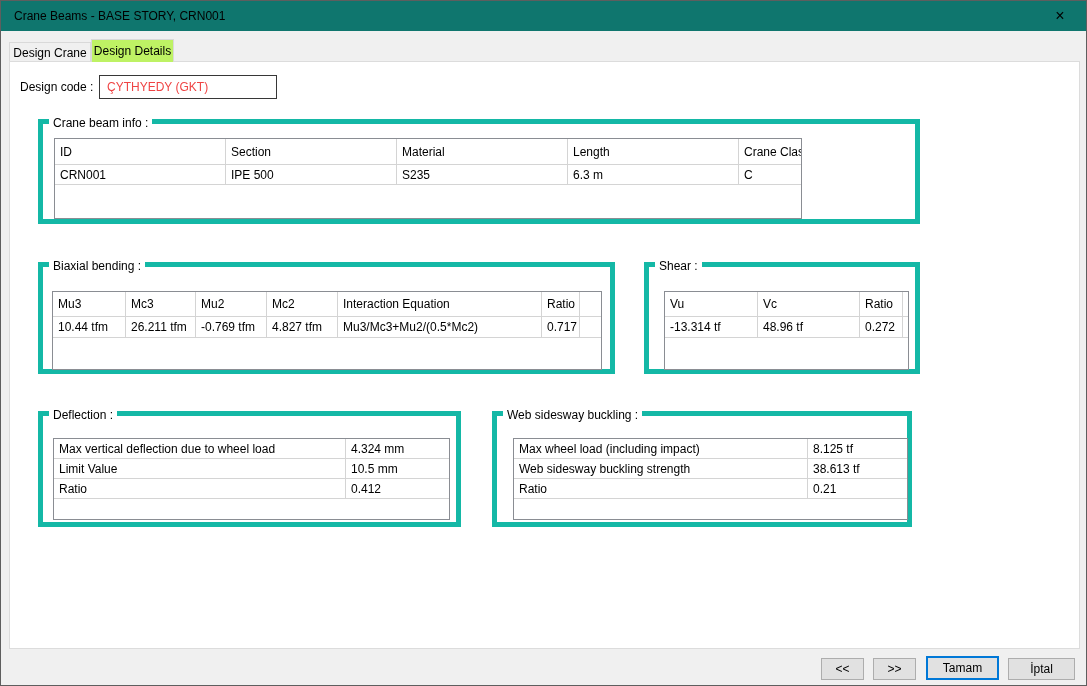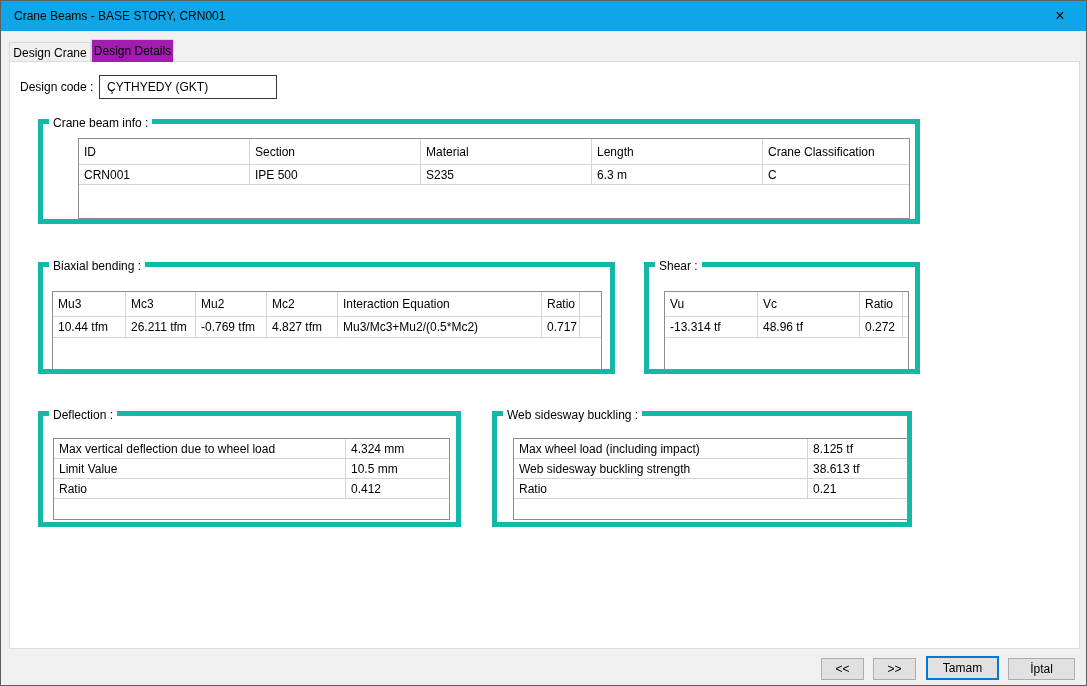--- a/index.html
+++ b/index.html
@@ -4,44 +4,44 @@
 <style>
   html,body{margin:0;padding:0;}
   body{
     width:1087px;height:686px;position:relative;overflow:hidden;
     font-family:"Liberation Sans",sans-serif;font-size:12px;color:#000;
     background:#f0f0f0;
   }
   *{box-sizing:border-box;}
   .dialog{position:absolute;inset:0;border:1px solid #5e5e5e;background:#f0f0f0;}
   
-  .titlebar{position:absolute;left:0;top:0;right:0;height:30px;background:#0ea5e9;}
+  .titlebar{position:absolute;left:0;top:0;right:0;height:30px;background:#0f766e;}
   .title{position:absolute;left:13px;top:8px;white-space:nowrap;}
   .closebtn{
     position:absolute;right:8px;top:3px;width:36px;height:24px;
     display:flex;align-items:center;justify-content:center;
     font-size:16px;line-height:1;cursor:pointer;color:#000;
   }
   
   .tab{
     position:absolute;display:flex;align-items:center;justify-content:center;
     border:1px solid #d9d9d9;background:#f0f0f0;cursor:pointer;white-space:nowrap;
   }
   .tab.inactive{left:8px;top:41px;width:82px;height:20px;border-bottom:none;}
-  .tab.active{left:90px;top:38px;width:83px;height:23px;background:#a21caf;border-bottom:none;z-index:3;}
+  .tab.active{left:90px;top:38px;width:83px;height:23px;background:#bef264;border-bottom:none;z-index:3;}
   
   .page{
     position:absolute;left:8px;top:60px;width:1071px;height:588px;
     background:#ffffff;border:1px solid #dcdcdc;z-index:1;
   }
   .dc-label{position:absolute;left:10px;top:18px;}
   .dc-input{
     position:absolute;left:89px;top:13px;width:178px;height:24px;
     border:1px solid #373737;background:#fff;padding:0 0 0 7px;
-    font-family:"Liberation Sans",sans-serif;font-size:12px;color:#000000;outline:none;
+    font-family:"Liberation Sans",sans-serif;font-size:12px;color:#ef4444;outline:none;
   }
   
   .group{position:absolute;border:5px solid #14b8a6;}
   .gtitle{position:absolute;top:-8px;left:6px;background:#ffffff;padding:0 4px;white-space:nowrap;}
   
   .grid{position:absolute;background:#fff;border:1px solid #8a8d93;overflow:hidden;}
   .grow{display:flex;border-bottom:1px solid #d4d4d4;}
   .gcell{
     padding-left:5px;display:flex;align-items:center;white-space:nowrap;overflow:hidden;
     border-right:1px solid #d4d4d4;flex:0 0 auto;
@@ -76,21 +76,21 @@
     <span>Design Details</span>
   </div>
 
   <div class="page">
 
     <div class="dc-label">Design code :</div>
     <input class="dc-input" type="text" value="ÇYTHYEDY (GKT)" style="">
 
     <div class="group" style="left:28px;top:57px;width:882px;height:105px;">
       <span class="gtitle">Crane beam info :</span>
-      <div class="grid" style="left:11px;top:14px;width:832px;height:81px;margin-left:24px;">
+      <div class="grid" style="left:11px;top:14px;width:748px;height:81px;">
         <div class="grow hrow" style="height:26px;">
           <div class="gcell" style="width:171px;">ID</div>
           <div class="gcell" style="width:171px;">Section</div>
           <div class="gcell" style="width:171px;">Material</div>
           <div class="gcell" style="width:171px;">Length</div>
           <div class="gcell fill">Crane Classification</div>
         </div>
         <div class="grow" style="height:20px;">
           <div class="gcell" style="width:171px;">CRN001</div>
           <div class="gcell" style="width:171px;">IPE 500</div>

